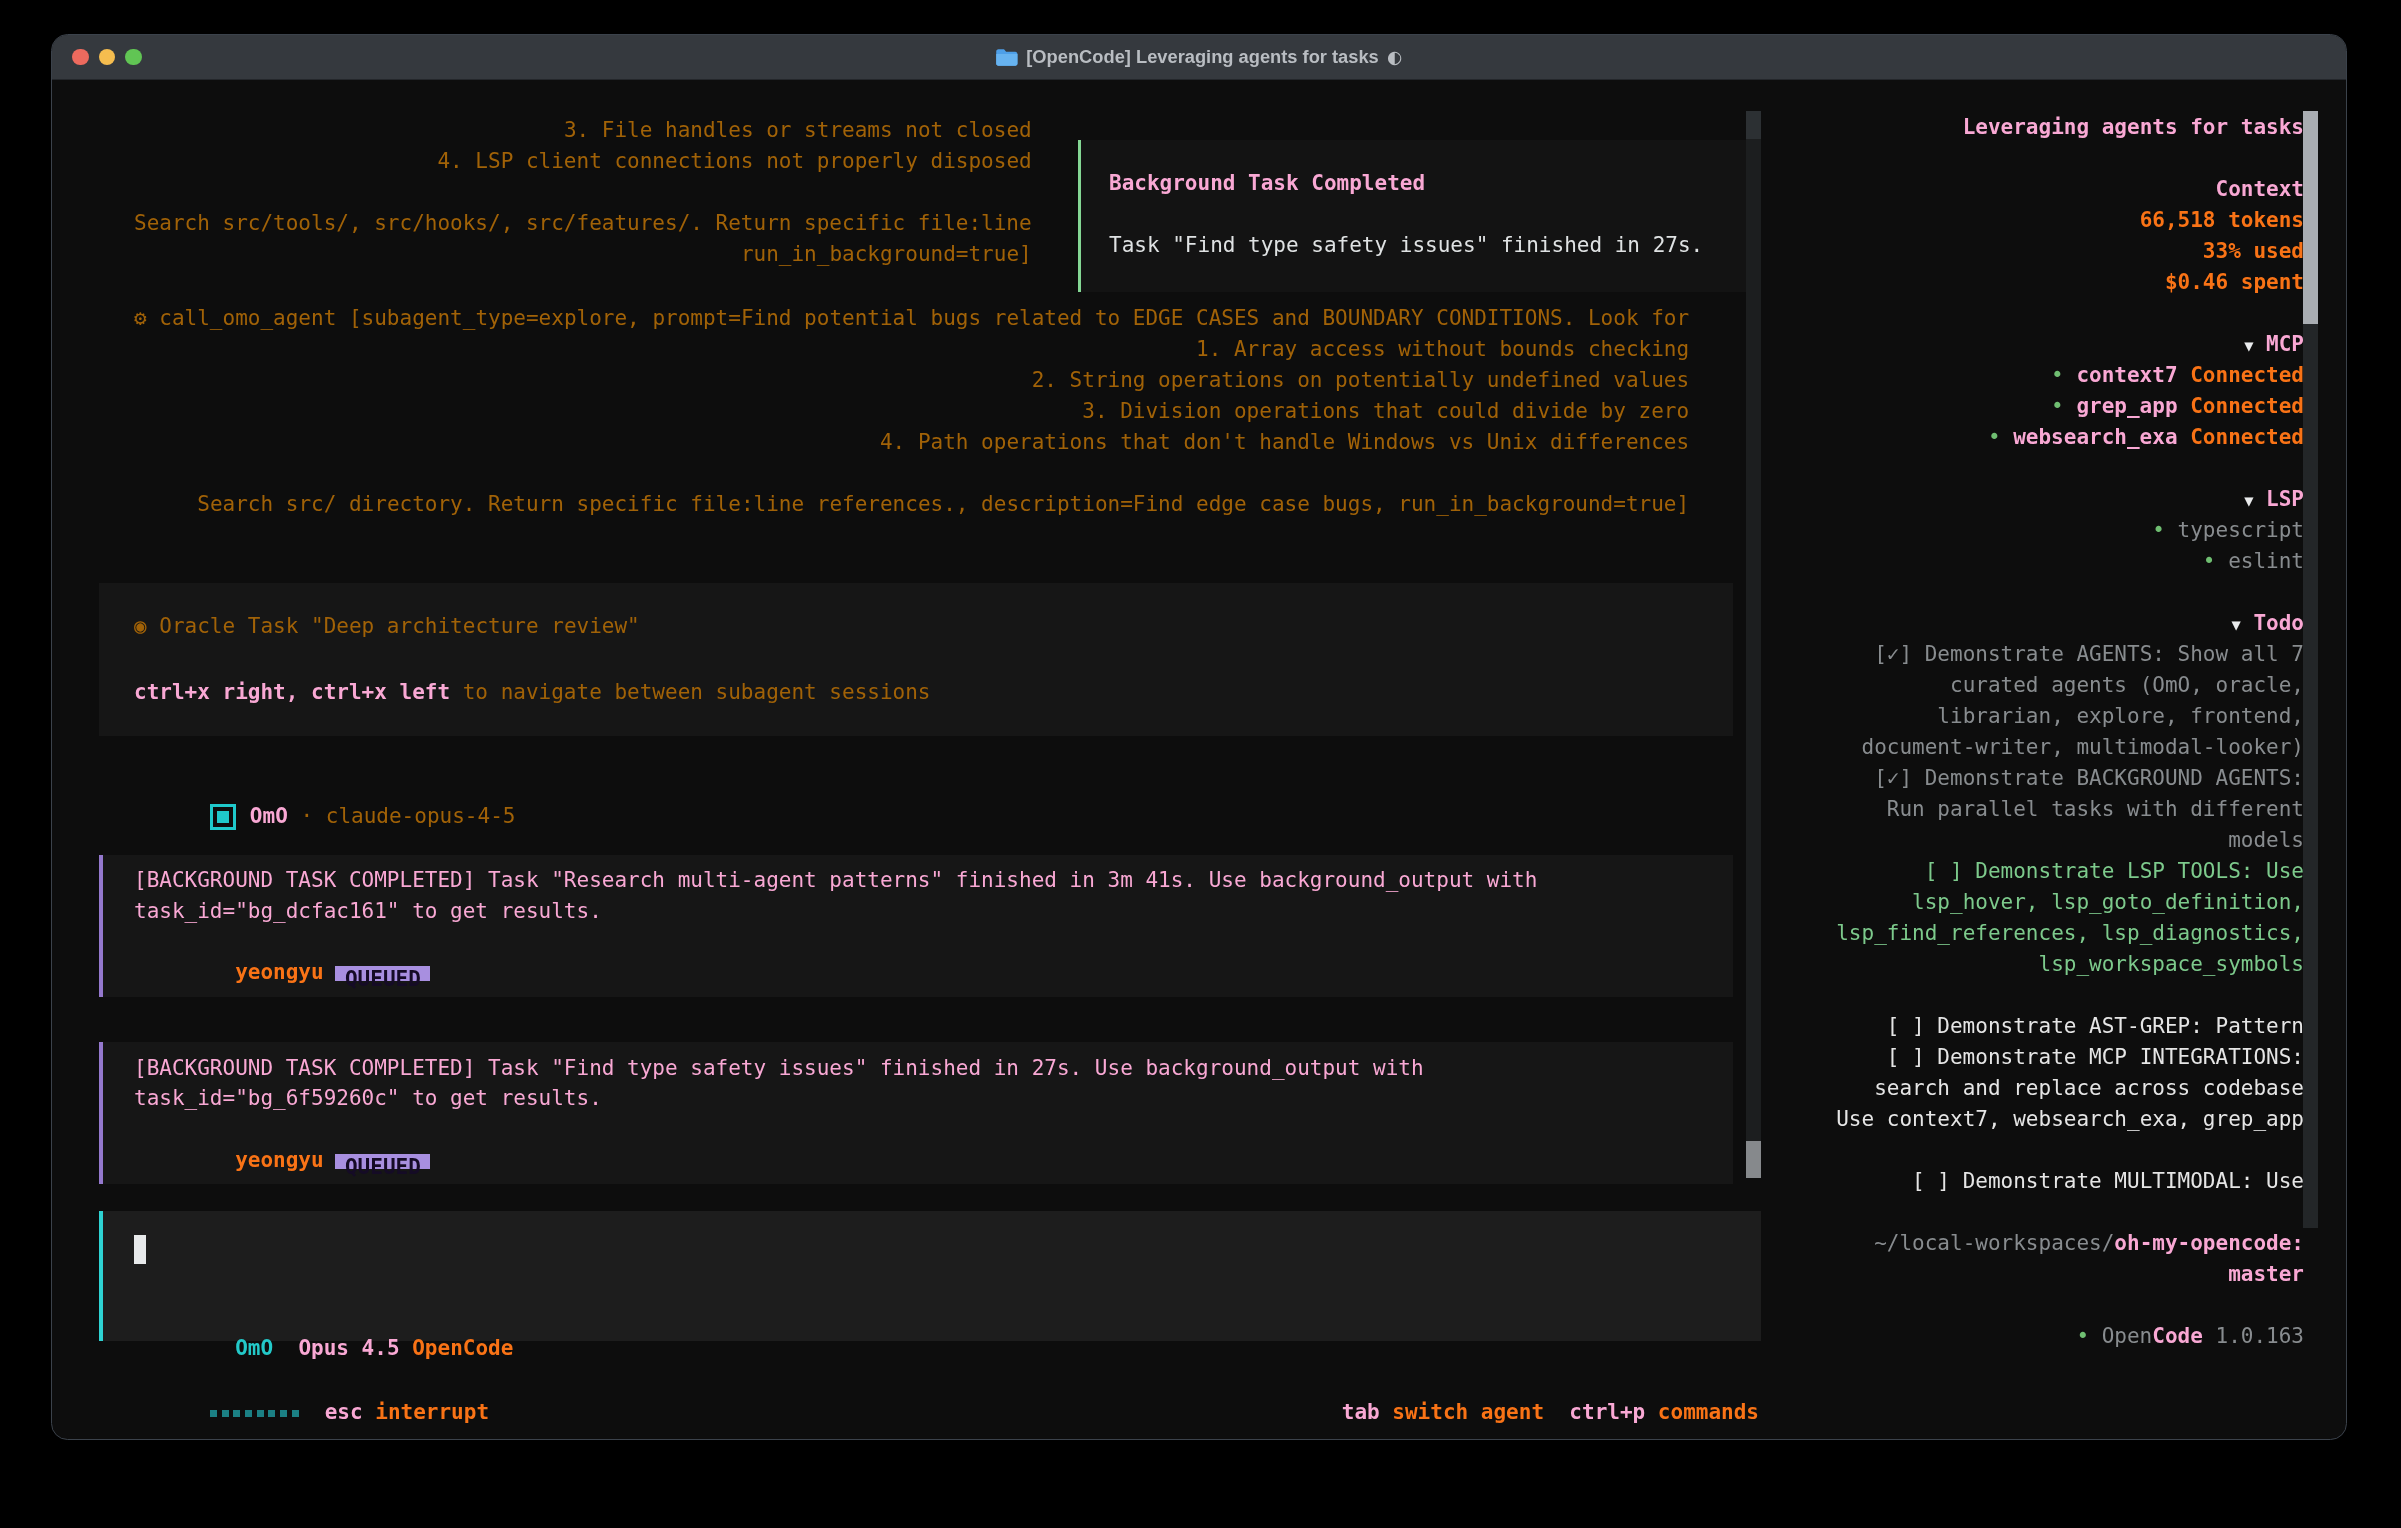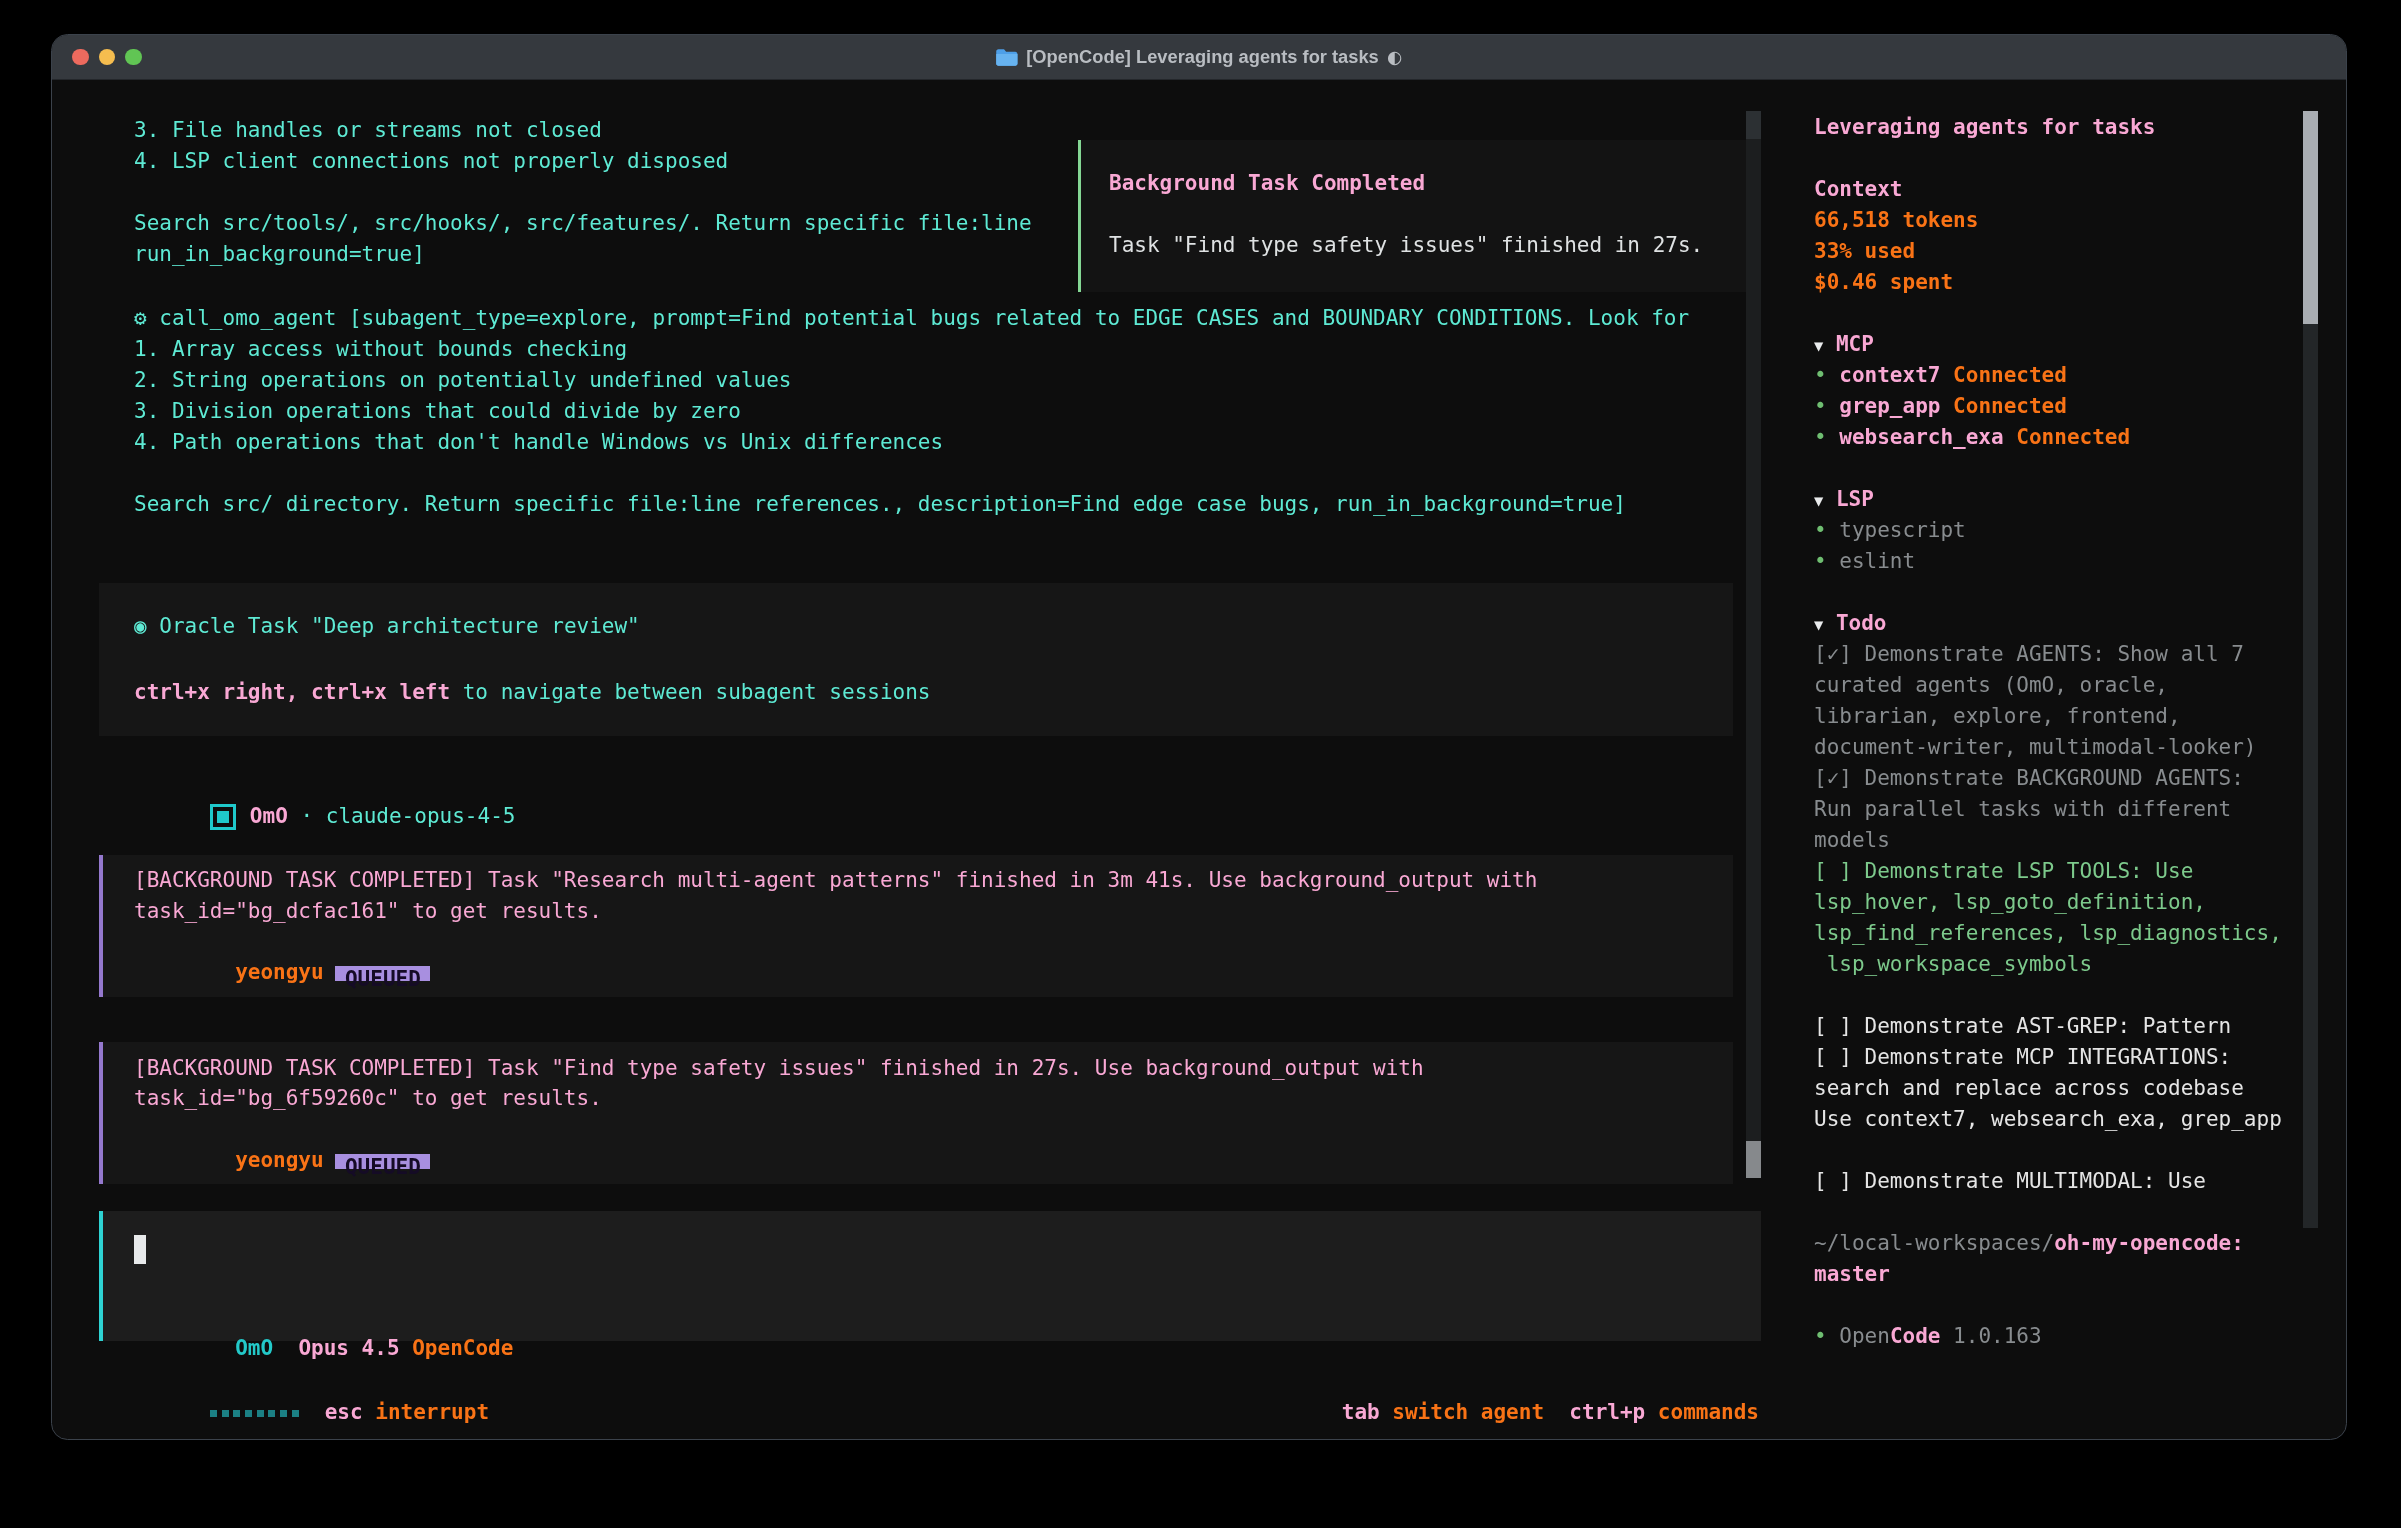--- a/index.html
+++ b/index.html
@@ -1,31 +1,31 @@
 <!DOCTYPE html>
 <html style="font-size:9.5px"><head>
 <meta charset="utf-8">
 <style>
   * { margin:0; padding:0; box-sizing:border-box; }
   html,body { background:#000; }
   #screen { position:relative; width:2401px; height:1528px; background:#000; overflow:hidden;
-            font-family:"DejaVu Sans Mono", monospace; font-size:21px; }
+            font-family:"DejaVu Sans Mono", monospace; font-size:21px;text-align:right; }
   .window { position:absolute; left:51px; top:34px; width:2296px; height:1406px;
             background:#0d0d0d; border:1.8px solid #3b424b; border-radius:16.5px; overflow:hidden; }
   .titlebar { position:absolute; left:0; top:0; width:100%; height:45px; background:#35393e;
               border-bottom:1.2px solid #24272b; display:flex; align-items:center; justify-content:center; }
   .lights { position:absolute; left:20px; top:0; height:100%; display:flex; align-items:center; gap:10px; }
   .light { width:16.5px; height:16.5px; border-radius:50%; }
   .light.red{background:#ed6a5e;} .light.yellow{background:#f5bd4f;} .light.green{background:#61c554;}
   .title { font-family:"Liberation Sans", sans-serif; font-weight:bold; font-size:18.3px; color:#b9bdc2;
            display:flex; align-items:center; gap:8.3px; }
   .titlebadge { font-family:"DejaVu Sans", sans-serif; font-size:17.7px; color:#b9bdc2; }
 
   .line { height:31px; line-height:31px; white-space:pre; }
-  .gray { color:#5eead4; }
+  .gray { color:#a16207; }
   .white { color:#f9a8d4; }
   .dim { color:#f97316;font-weight:bold; }
   .b { font-weight:bold; }
   .cyan { color:#23c9c9; }
 
   .abs { position:absolute; }
 
   .panel { position:absolute; background:#161616; }
   .popup { position:absolute; left:1026px; top:105px; width:682px; height:152px; background:#131313;
            border-left:3.5px solid #84d794; border-right:3.5px solid #84d794; }

